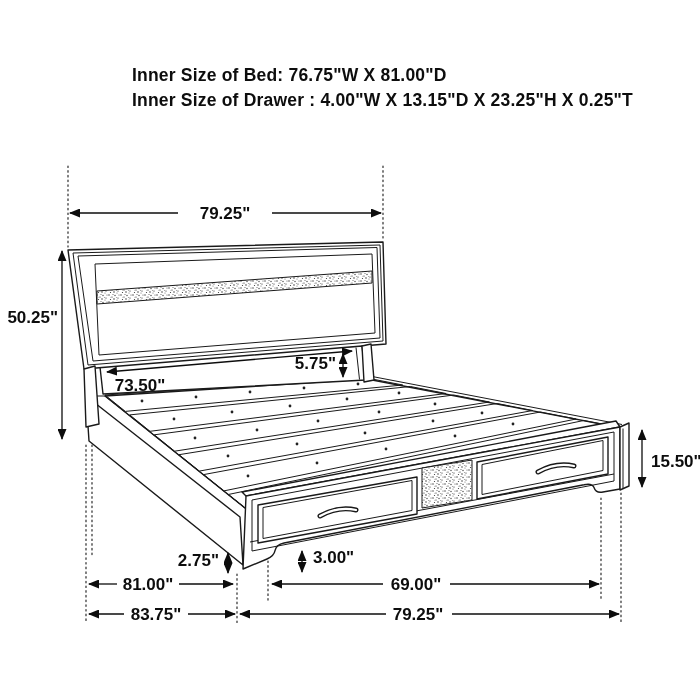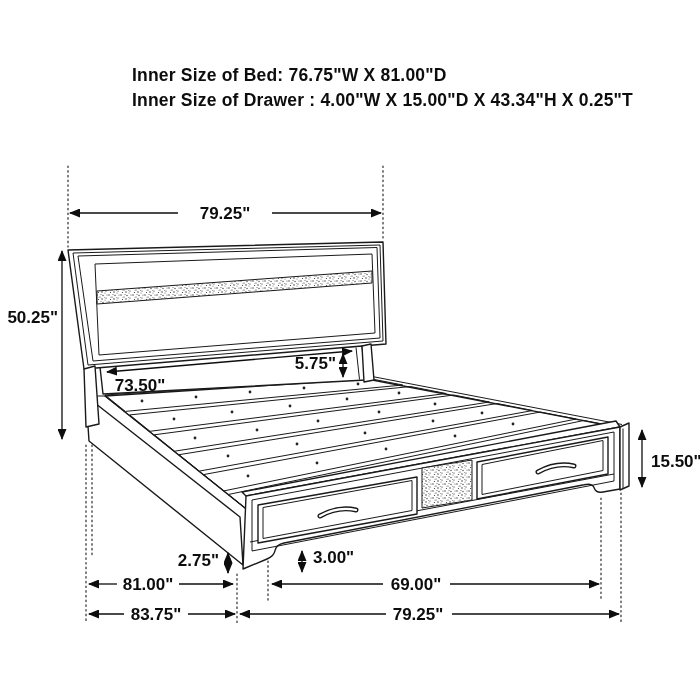--- a/index.html
+++ b/index.html
@@ -19,21 +19,21 @@
   .handle-o{stroke:#1a1a1a;stroke-width:5;fill:none;stroke-linecap:round;}
   .handle-i{stroke:#ffffff;stroke-width:2.2;fill:none;stroke-linecap:round;}
 </style>
 </head>
 <body>
 
 <div class="stage">
 
   <div class="hdr">
     <div>Inner Size of Bed: 76.75"W X 81.00"D</div>
-    <div>Inner Size of Drawer : 4.00"W X 15.00"D X 43.34"H X 0.25"T</div>
+    <div>Inner Size of Drawer : 4.00"W X 13.15"D X 23.25"H X 0.25"T</div>
   </div>
 
   <svg width="700" height="700" viewBox="0 0 700 700">
     <defs>
       <marker id="ma" markerUnits="userSpaceOnUse" markerWidth="11" markerHeight="9" viewBox="0 0 11 9" refX="10" refY="4.5" orient="auto-start-reverse">
         <path d="M0,0 L11,4.5 L0,9 Z" fill="#0d0d0d"></path>
       </marker>
       <pattern id="spk" width="12" height="7" patternUnits="userSpaceOnUse">
         <rect width="12" height="7" fill="#fff"></rect>
         <circle cx="1" cy="1" r=".7" fill="#333"></circle>

